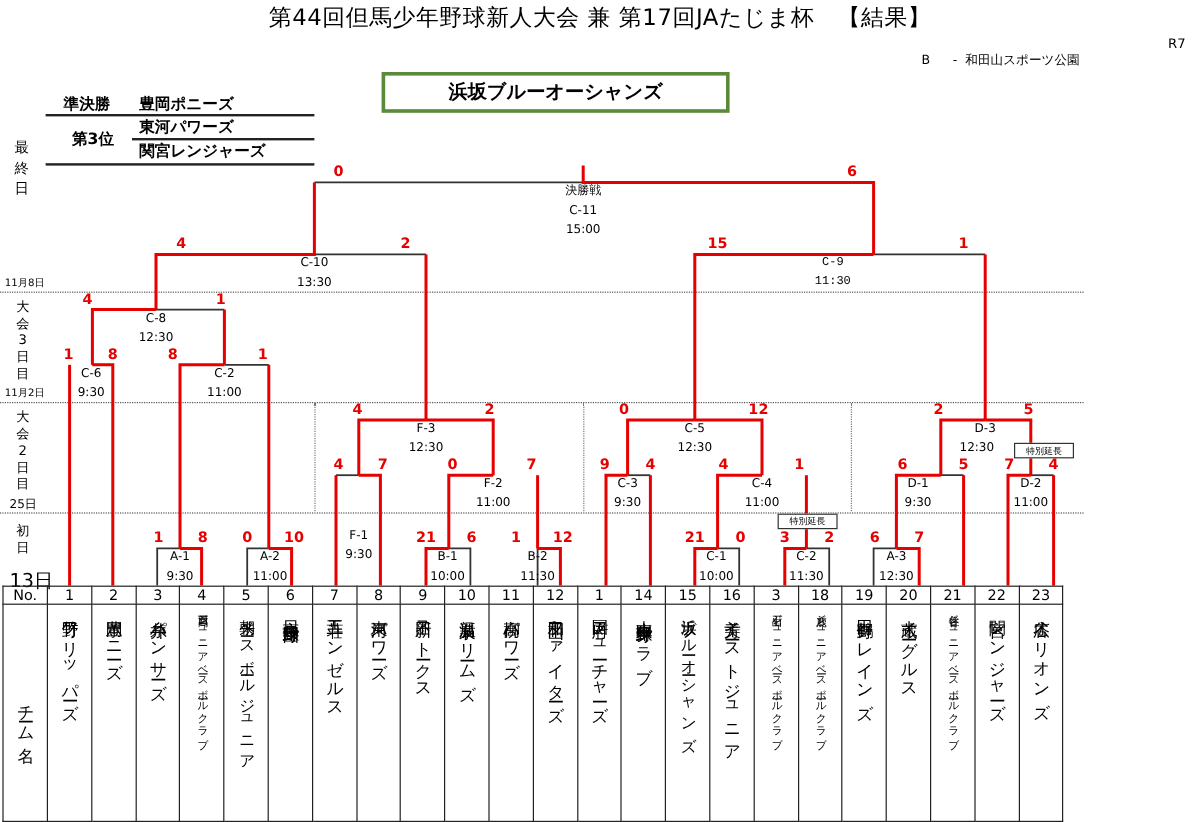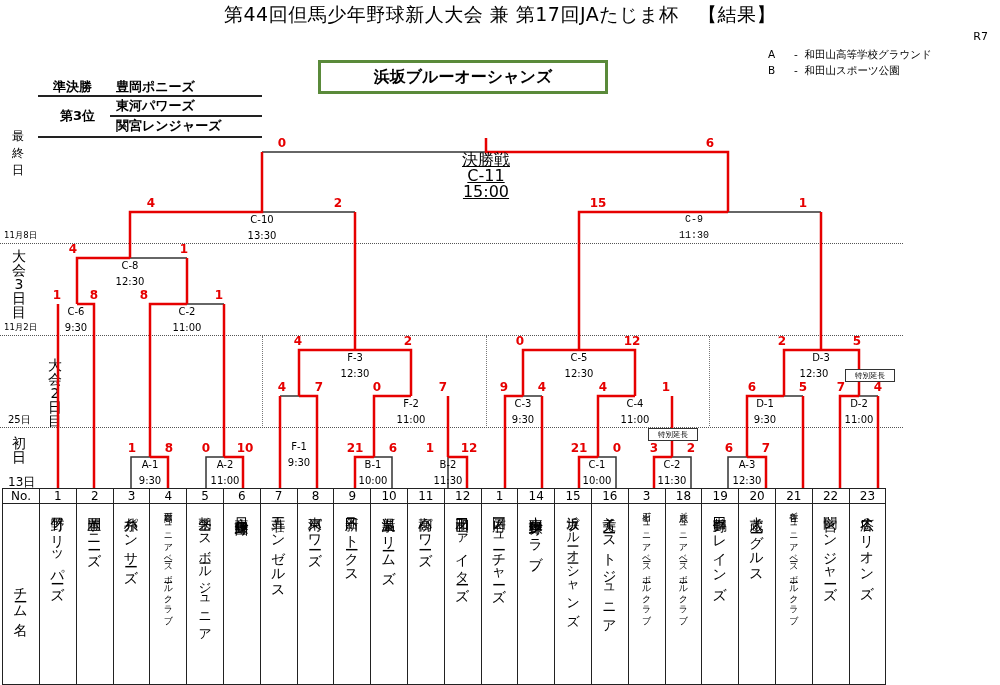--- a/index.html
+++ b/index.html
@@ -6,21 +6,21 @@
   body{width:1000px;height:685px;position:relative;overflow:hidden;font-family:"DejaVu Sans","Liberation Sans",sans-serif;color:#000;}
   .abs{position:absolute;}
   .title{left:0;top:2px;width:1000px;text-align:center;font-size:19px;letter-spacing:0.5px;}
   .r7{right:12px;top:30px;font-size:11px;}
   .venues{left:768px;top:44px;font-size:10.5px;line-height:20px;}
   .venues .v{white-space:nowrap;}
   .venues .k{display:inline-block;width:26px;}
   .champ{left:318px;top:60px;width:290px;height:34px;border:3px solid #5a8a3a;box-sizing:border-box;text-align:center;line-height:28px;font-size:16px;font-weight:bold;}
   .res{left:38px;font-size:13px;font-weight:bold;}
   .hl{position:absolute;height:1.5px;background:#222;}
-  .vlab{position:absolute;font-size:14px;text-align:center;width:16px;line-height:14px;}
+  .vlab{position:absolute;font-size:11px;text-align:center;width:16px;line-height:14px;}
   .dlab{position:absolute;font-size:8.5px;}
   .dots{position:absolute;border-top:1.5px dotted #555;height:0;}
   .vdots{position:absolute;border-left:1.5px dotted #777;width:0;}
   svg.br{position:absolute;left:0;top:0;}
   .mt{position:absolute;font-size:10px;text-align:center;width:60px;line-height:16px;}
   .sc{position:absolute;color:#e60000;font-weight:bold;font-size:12px;width:24px;text-align:center;}
   .ext{position:absolute;border:1.5px solid #333;background:#fff;font-size:7.5px;text-align:center;width:48px;height:11px;line-height:11px;}
   table.teams{position:absolute;left:2px;top:488px;border-collapse:collapse;}
   table.teams td{border:1.5px solid #222;padding:0;text-align:center;vertical-align:top;}
   td.no{height:14px;font-size:12px;line-height:14px;}
@@ -28,46 +28,45 @@
   .vt{writing-mode:vertical-rl;text-orientation:upright;font-size:14px;letter-spacing:1px;margin:2px auto 0;line-height:16px;}
   .vt.sm{font-size:9px;letter-spacing:0;}
 </style>
 </head>
 <body>
 
 <div class="abs title">第44回但馬少年野球新人大会 兼 第17回JAたじま杯　【結果】</div>
 <div class="abs r7">R7</div>
 
 <div class="abs venues">
-  <div class="v"><span class="k">A</span><span>-&nbsp;&nbsp;</span><span>和田山高等学校グラウンド</span></div>
   <div class="v" style="margin-top:-4px"><span class="k">B</span><span>-&nbsp;&nbsp;</span><span>和田山スポーツ公園</span></div>
 </div>
 
 <div class="abs champ">浜坂ブルーオーシャンズ</div>
 
 <div class="abs res" style="left:53px;top:78px;">準決勝</div>
 <div class="abs res" style="left:116px;top:78px;">豊岡ポニーズ</div>
 <div class="hl" style="left:38px;top:95px;width:224px;"></div>
 <div class="abs res" style="left:60px;top:107px;">第3位</div>
 <div class="abs res" style="left:116px;top:97px;">東河パワーズ</div>
 <div class="hl" style="left:110px;top:115px;width:152px;"></div>
 <div class="abs res" style="left:116px;top:117px;">関宮レンジャーズ</div>
 <div class="hl" style="left:38px;top:136px;width:224px;"></div>
 
-<div class="vlab" style="left:10px;top:128px;font-size:12px;line-height:17px;">最終日</div>
+<div class="vlab" style="left:10px;top:116px;font-size:12px;line-height:17px;font-family:Liberation Mono, monospace;">最終日</div>
 <div class="dlab" style="left:4px;top:230px;">11月8日</div>
 <div class="dots" style="left:0;top:243px;width:903px;"></div>
 <div class="vlab" style="left:11px;top:249px;">大会3日目</div>
 <div class="dlab" style="left:4px;top:322px;">11月2日</div>
 <div class="dots" style="left:0;top:335px;width:903px;"></div>
-<div class="vlab" style="left:11px;top:358px;margin-left:36px;">大会2日目</div>
+<div class="vlab" style="left:11px;top:341px;">大会2日目</div>
 <div class="dlab" style="left:8px;top:413px;font-size:10px;">25日</div>
 <div class="dots" style="left:0;top:427px;width:903px;"></div>
 <div class="vlab" style="left:11px;top:436px;">初日</div>
-<div class="dlab" style="left:8px;top:474px;font-size:12px;">13日</div>
+<div class="dlab" style="left:8px;top:474px;font-size:16px;">13日</div>
 
 <div class="vdots" style="left:262px;top:336px;height:90px;"></div>
 <div class="vdots" style="left:486px;top:336px;height:90px;"></div>
 <div class="vdots" style="left:709px;top:336px;height:90px;"></div>
 
 <svg class="br" width="1000" height="500">
   <g fill="none" stroke-width="1.5" stroke="#333">
 
     <line x1="262" y1="152" x2="486" y2="152"></line>
     <line x1="262" y1="212" x2="355" y2="212"></line>
@@ -148,21 +147,21 @@
     <polyline points="784,396 747,396 747,457"></polyline>
     <line x1="803" y1="396" x2="803" y2="488"></line>
 
     <polyline points="747,457 766,457 766,488"></polyline>
 
     <polyline points="859,396 840,396 840,488"></polyline>
     <line x1="878" y1="396" x2="878" y2="488"></line>
   </g>
 </svg>
 
-<div class="mt" style="left:456px;top:152px;font-size:16px;text-decoration:underline;">
+<div class="mt" style="left:456px;top:152px;font-size:10px;">
   <div>決勝戦</div>
   <div>C-11</div>
   <div>15:00</div>
 </div>
 <div class="mt" style="left:232px;top:212px;">
     <div>C-10</div>
     <div>13:30</div>
   </div>
 <div class="mt" style="left:664px;top:212px;font-family:Liberation Mono, monospace;">
     <div>C-9</div>

